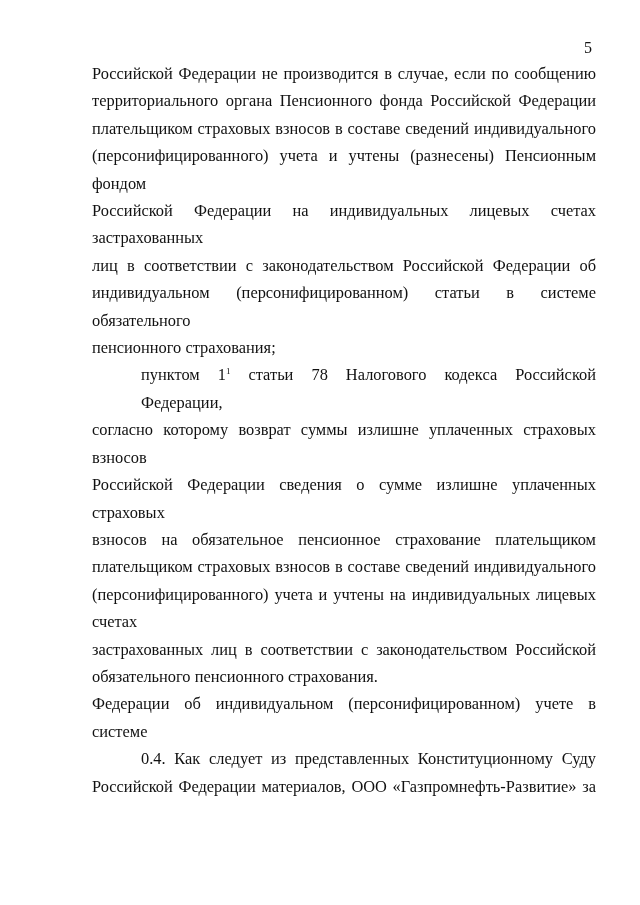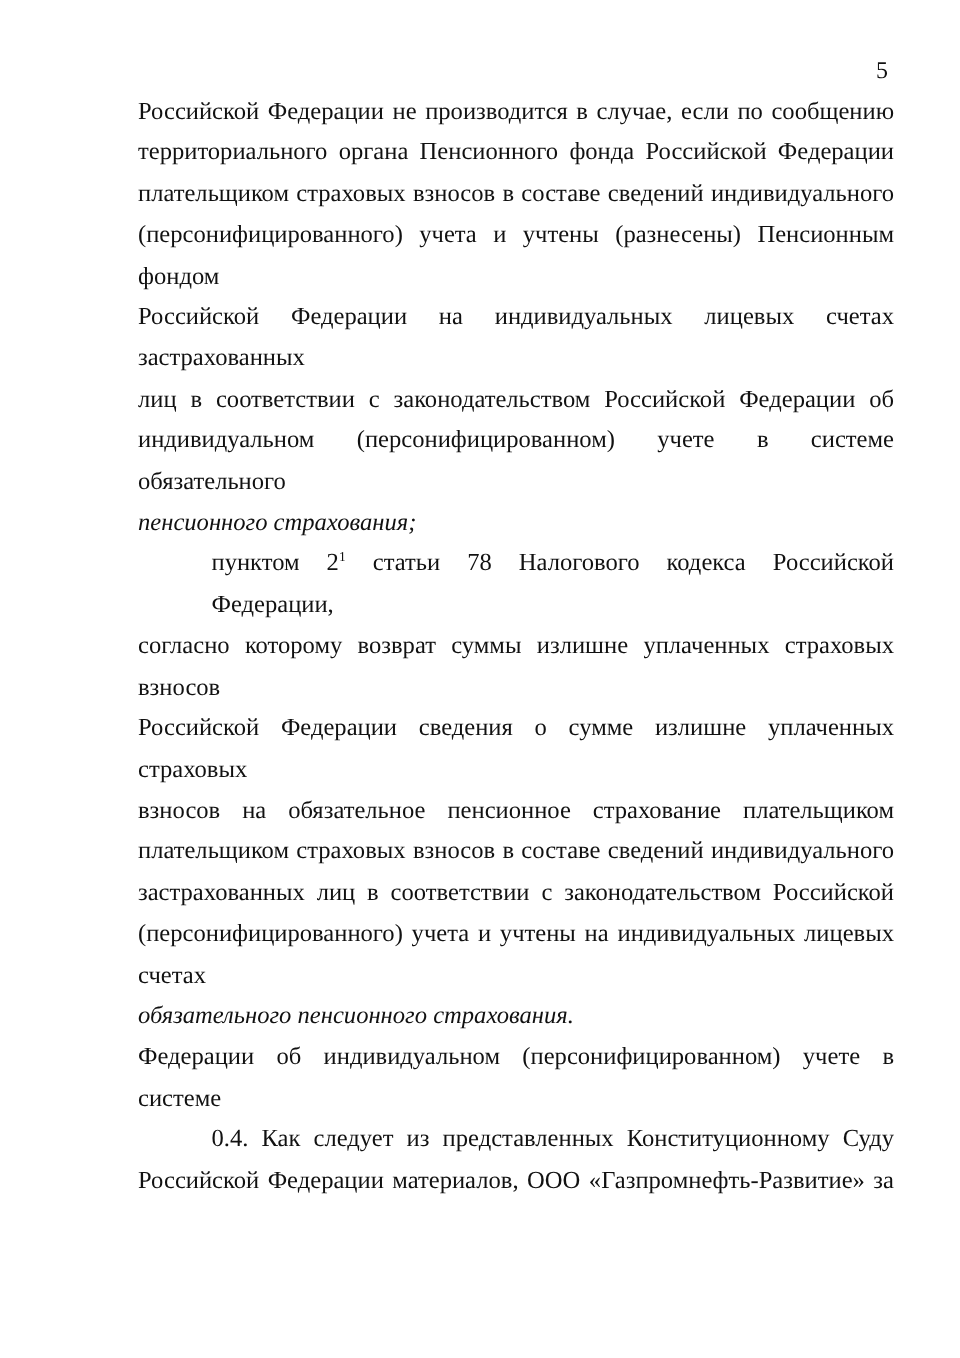--- a/index.html
+++ b/index.html
@@ -12,50 +12,50 @@
   .page-number {
     position: absolute; top: 38px; left: 584px; font-size: 16px; line-height: 20px;
   }
   .body {
     position: absolute; left: 92px; top: 60px; width: 504px;
     font-size: 16.4px; line-height: 27.4px;
   }
   .para { margin: 0; text-align: justify; text-align-last: left; }
   sup { font-size: 9px; vertical-align: 6px; line-height: 0; }
   .l { display: block; text-align: justify; text-align-last: justify; white-space: normal; }
-  .l.last { text-align-last: left; font-style: italic; }
+  .l.last { text-align-last: left; }
   .l.ind { padding-left: 49px; }
 </style>
 </head>
 <body>
 
 <div class="page">
   <div class="page-number">5</div>
 
   <div class="body">
 
     <div class="para">
       <span class="l">Российской Федерации не производится в случае, если по сообщению</span>
       <span class="l">территориального органа Пенсионного фонда Российской Федерации</span>
       <span class="l">плательщиком страховых взносов в составе сведений индивидуального</span>
       <span class="l">(персонифицированного) учета и учтены (разнесены) Пенсионным фондом</span>
       <span class="l">Российской Федерации на индивидуальных лицевых счетах застрахованных</span>
       <span class="l">лиц в соответствии с законодательством Российской Федерации об</span>
-      <span class="l">индивидуальном (персонифицированном) учете в системе обязательного</span>
+      <span class="l">индивидуальном (персонифицированном) статьи в системе обязательного</span>
       <span class="l last">пенсионного страхования;</span>
     </div>
 
     <div class="para">
-      <span class="l ind"><span>пунктом 2</span><sup>1</sup><span> статьи 78 Налогового кодекса Российской Федерации,</span></span>
+      <span class="l ind"><span>пунктом 1</span><sup>1</sup><span> статьи 78 Налогового кодекса Российской Федерации,</span></span>
       <span class="l">согласно которому возврат суммы излишне уплаченных страховых взносов</span>
       <span class="l">Российской Федерации сведения о сумме излишне уплаченных страховых</span>
       <span class="l">взносов на обязательное пенсионное страхование плательщиком</span>
       <span class="l">плательщиком страховых взносов в составе сведений индивидуального</span>
+      <span class="l">(персонифицированного) учета и учтены на индивидуальных лицевых счетах</span>
       <span class="l">застрахованных лиц в соответствии с законодательством Российской</span>
-      <span class="l">(персонифицированного) учета и учтены на индивидуальных лицевых счетах</span>
       <span class="l last">обязательного пенсионного страхования.</span>
       <span class="l">Федерации об индивидуальном (персонифицированном) учете в системе</span>
     </div>
 
     <div class="para">
       <span class="l ind">0.4. Как следует из представленных Конституционному Суду</span>
       <span class="l">Российской Федерации материалов, ООО «Газпромнефть-Развитие» за</span>
 
     </div>
 

